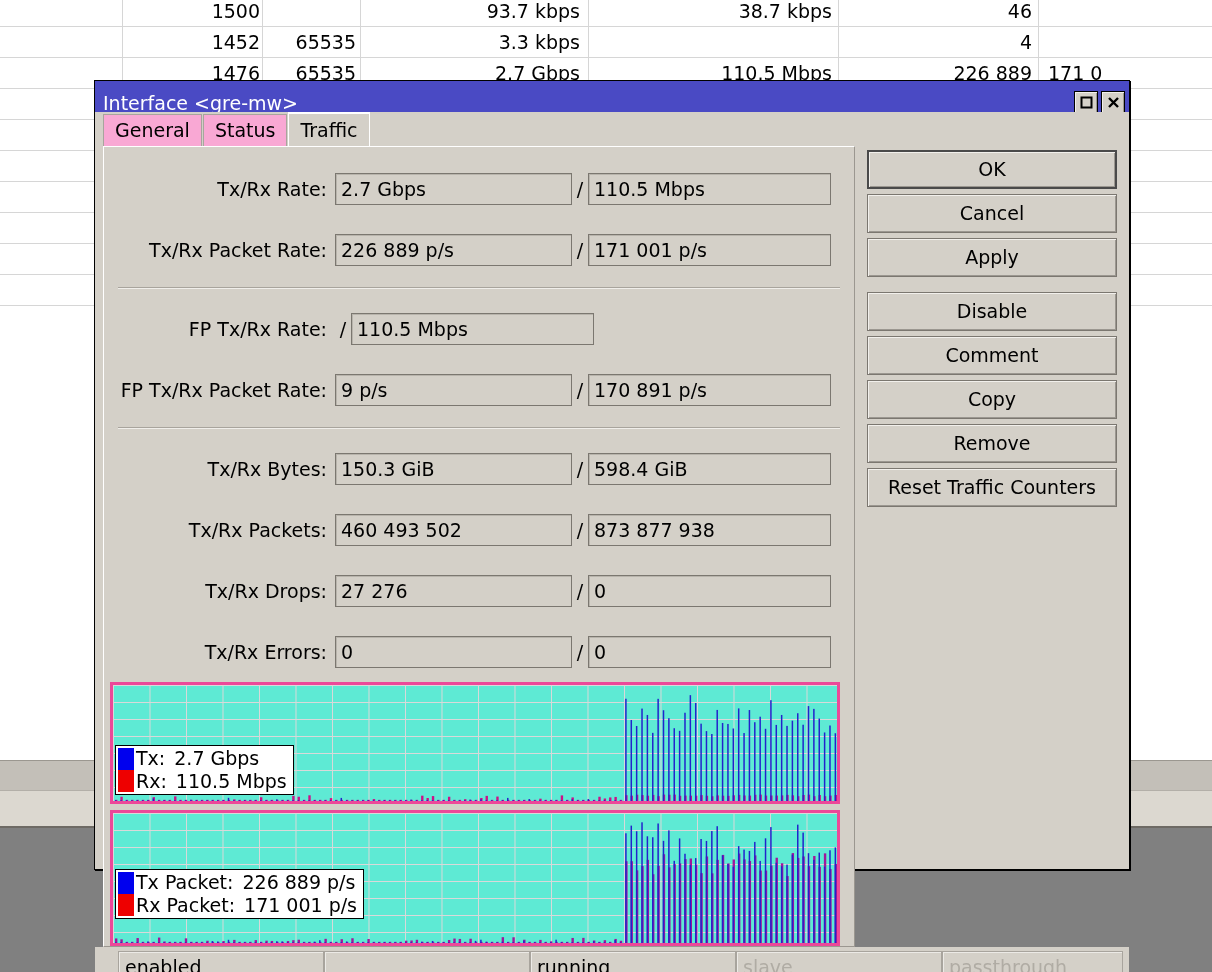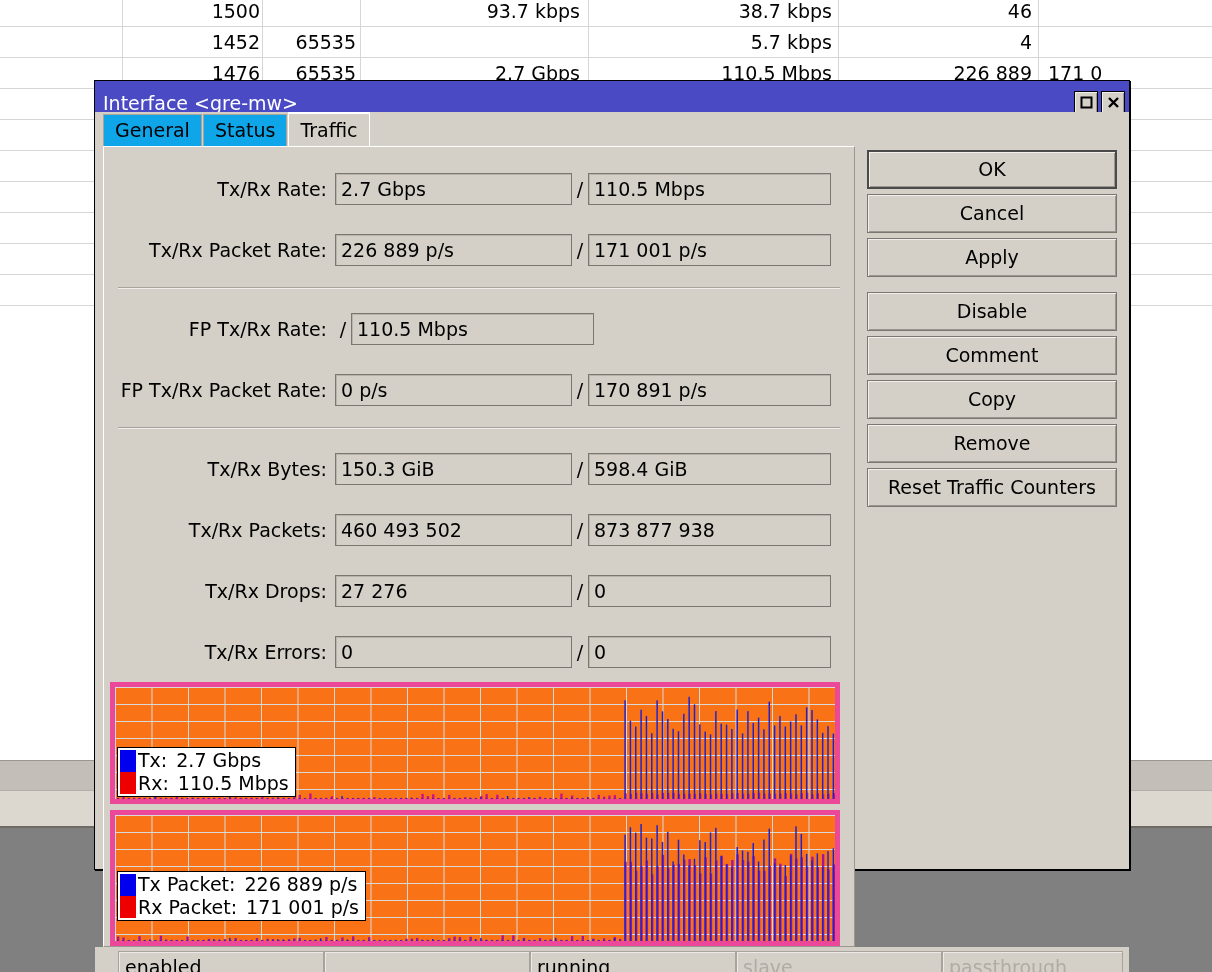--- a/index.html
+++ b/index.html
@@ -77,21 +77,21 @@
     flex: 0 0 34px; height: 34px;
     background: #d4d0c8;
     display: flex; align-items: flex-end;
     padding-left: 8px; box-sizing: border-box;
     position: relative;
   }
   .tab {
     font-size: 19px; color: #000;
     padding: 4px 11px 5px 11px;
     margin-right: 1px;
-    background: #0ea5e9;
+    background: #f9a8d4;
     border: 1px solid #a8a49d;
     border-bottom: none;
     box-sizing: border-box;
     cursor: pointer; white-space: nowrap;
     line-height: 22px;
   }
   .tab.active {
     background: #d4d0c8;
     border-top: 2px solid #ffffff;
     border-left: 1px solid #ffffff;
@@ -170,22 +170,22 @@
     border: 2px solid #4a4a4a;
     line-height: 35px;
   }
   .btn.spaced { margin-top: 10px; }
 
   
   .graphbox {
     position: relative;
     margin: 0 0 0 6px;
     width: 730px;
-    background: #f97316;
-    border: 5px solid #ec4899;
+    background: #5eead4;
+    border: 3px solid #ec4899;
     box-sizing: border-box;
     overflow: hidden;
   }
   #graph1 { height: 122px; margin-top: 2px; }
   #graph2 { height: 136px; margin-top: 6px; }
   .graphgrid {
     position: absolute; inset: 0;
     background-image:
       linear-gradient(to right, #d9d9d9 1px, transparent 1px),
       linear-gradient(to bottom, #d9d9d9 1px, transparent 1px);
@@ -255,21 +255,21 @@
     <div class="bg-cell" style="left:150px;width:110px">1500</div>
     <div class="bg-cell" style="left:268px;width:88px"></div>
     <div class="bg-cell" style="left:400px;width:180px">93.7 kbps</div>
     <div class="bg-cell" style="left:610px;width:222px">38.7 kbps</div>
     <div class="bg-cell" style="left:850px;width:182px">46</div>
   </div>
 
   <div class="bg-row" style="top:27px">
     <div class="bg-cell" style="left:150px;width:110px">1452</div>
     <div class="bg-cell" style="left:268px;width:88px">65535</div>
-    <div class="bg-cell" style="left:610px;width:222px">5.7 kbps</div>
+    <div class="bg-cell" style="left:400px;width:180px">3.3 kbps</div>
     <div class="bg-cell" style="left:850px;width:182px">4</div>
   </div>
 
   <div class="bg-row" style="top:58px">
     <div class="bg-cell" style="left:150px;width:110px">1476</div>
     <div class="bg-cell" style="left:268px;width:88px">65535</div>
     <div class="bg-cell" style="left:400px;width:180px">2.7 Gbps</div>
     <div class="bg-cell" style="left:610px;width:222px">110.5 Mbps</div>
     <div class="bg-cell" style="left:850px;width:182px">226 889</div>
     <div class="bg-cell" style="left:1048px;width:160px;text-align:left">171 0</div>
@@ -327,21 +327,21 @@
 
       <div class="fsep"></div>
 
       <div class="frow">
         <div class="flabel">FP Tx/Rx Rate:</div>
         <div class="slash">/</div>
         <div class="fval rx">110.5 Mbps</div>
       </div>
       <div class="frow">
         <div class="flabel">FP Tx/Rx Packet Rate:</div>
-        <div class="fval tx">0 p/s</div>
+        <div class="fval tx">9 p/s</div>
         <div class="slash">/</div>
         <div class="fval rx">170 891 p/s</div>
       </div>
 
       <div class="fsep"></div>
 
       <div class="frow">
         <div class="flabel">Tx/Rx Bytes:</div>
         <div class="fval tx">150.3 GiB</div>
         <div class="slash">/</div>

